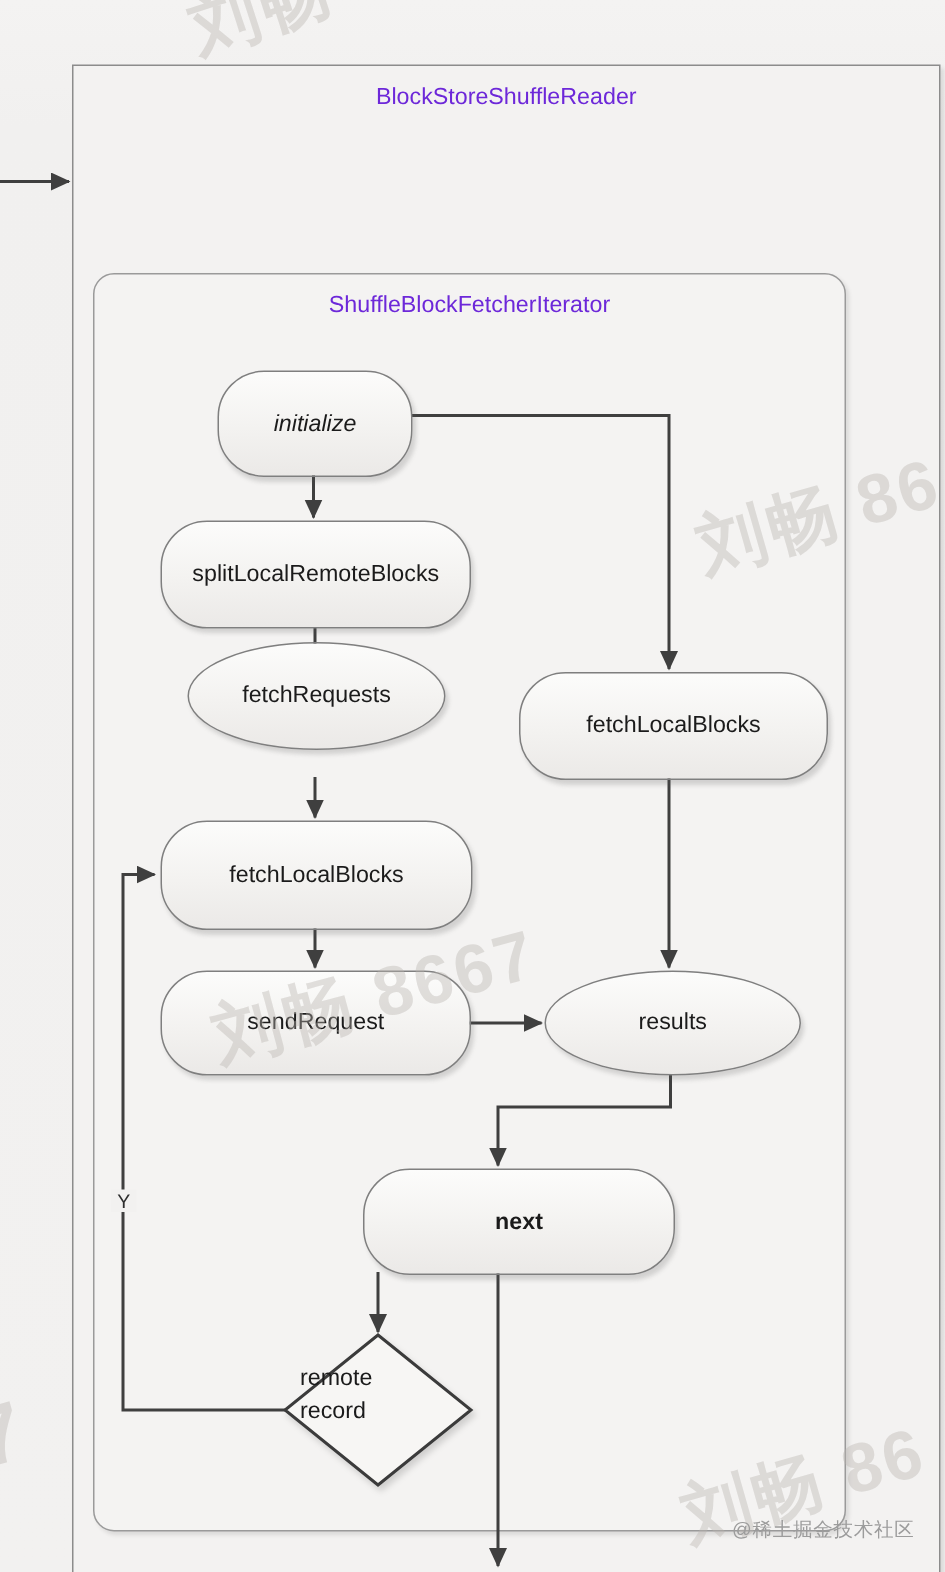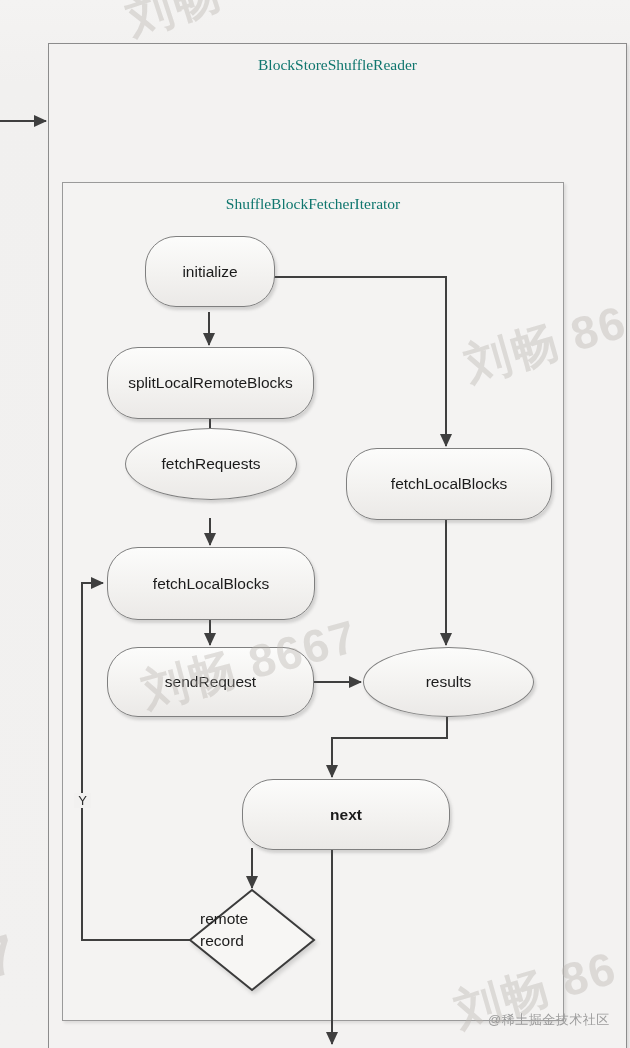--- a/index.html
+++ b/index.html
@@ -6,24 +6,24 @@
   .stage{
     position:relative;width:630px;height:1048px;overflow:hidden;
     background:linear-gradient(180deg,#f4f3f2 0%,#f1f0ef 8%,#f2f1f0 100%);
     font-family:"Liberation Sans","DejaVu Sans",sans-serif;
     color:#1b1b1b;
   }
   .group-box{
     position:absolute;border:1px solid #8c8c8c;background:#f3f2f1;
     box-shadow:2px 2px 3px rgba(0,0,0,0.10);
   }
-  .group-box.inner{border-color:#9a9a9a;background:#f4f3f2;}
+  .group-box.inner{border-color:#9a9a9a;background:#f4f3f2;border-radius:14px;}
   .group-title{
     position:absolute;top:12px;left:0;width:100%;text-align:center;
-    font-size:15.5px;color:#0f766e;font-family:Liberation Serif, serif;
+    font-size:15.5px;color:#6d28d9;
   }
   .node{
     position:absolute;display:flex;align-items:center;justify-content:center;
     background:linear-gradient(180deg,#fcfcfb 0%,#f3f2f0 55%,#ebe9e7 100%);
     border:1px solid #7f7f7f;font-size:15.5px;text-align:center;
     box-shadow:2px 3px 3px rgba(90,90,90,0.22);
   }
   .stadium{border-radius:31px;}
   .ellipse{border-radius:50%;}
   svg.wires{position:absolute;left:0;top:0;z-index:3;}
@@ -83,21 +83,21 @@
     <path d="M 447 715 L 447 738 L 332 738 L 332 777" marker-end="url(#ah)"></path>
     <path d="M 252 848 L 252 888" marker-end="url(#ah)"></path>
     <path d="M 332 848 L 332 1044" marker-end="url(#ah)"></path>
     <path d="M 190 940 L 82 940 L 82 583 L 103 583" marker-end="url(#ah)"></path>
 
     <polygon points="252,890 314,940 252,990 190,940" style="fill:#f7f6f4;stroke:#3b3b3b;stroke-width:2;filter:drop-shadow(2px 3px 2px rgba(0,0,0,0.15));"></polygon>
   </svg>
 
   <div class="nodes-layer">
 
-    <div class="node stadium" style="left:145px;top:236px;width:128px;height:69px;">
+    <div class="node stadium" style="left:145px;top:247px;width:128px;height:69px;font-style:italic;">
       <span>initialize</span>
     </div>
 
     <div class="node stadium" style="left:107px;top:347px;width:205px;height:70px;">
       <span>splitLocalRemoteBlocks</span>
     </div>
 
     <div class="node ellipse" style="left:125px;top:428px;width:170px;height:70px;">
       <span>fetchRequests</span>
     </div>

